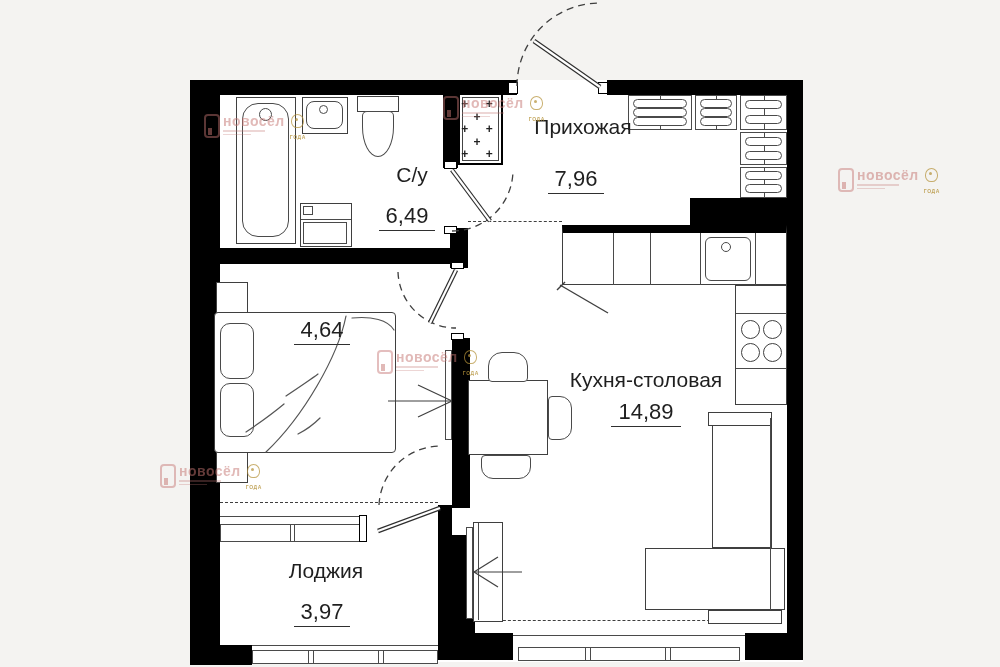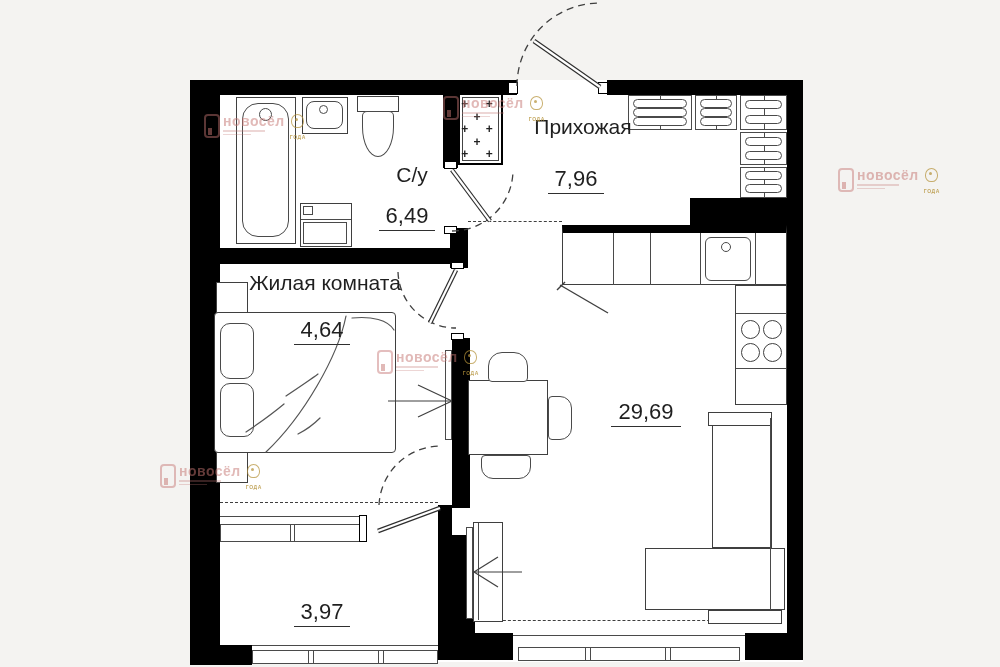--- a/index.html
+++ b/index.html
@@ -226,25 +226,26 @@
       <path d="M352,318 C372,316 388,320 394,330"></path>
     </g>
   </svg>
 
   <div class="a lbl" style="left:380px;top:163px;width:64px;"><span>С/у</span></div>
   <div class="a num" style="left:375px;top:203px;width:64px;"><span>6,49</span></div>
 
   <div class="a lbl" style="left:520px;top:115px;width:126px;"><span>Прихожая</span></div>
   <div class="a num" style="left:544px;top:166px;width:64px;"><span>7,96</span></div>
 
-  <div class="a lbl" style="left:225px;top:271px;width:200px;"><span>Жилая комната</span></div>
   <div class="a num" style="left:290px;top:317px;width:64px;"><span>4,64</span></div>
 
-  <div class="a num" style="left:610px;top:399px;width:72px;"><span>29,69</span></div>
-
+  <div class="a lbl" style="left:546px;top:368px;width:200px;"><span>Кухня-столовая</span></div>
+  <div class="a num" style="left:610px;top:399px;width:72px;"><span>14,89</span></div>
+
+  <div class="a lbl" style="left:266px;top:559px;width:120px;"><span>Лоджия</span></div>
   <div class="a num" style="left:290px;top:599px;width:64px;"><span>3,97</span></div>
 
   <div class="wm" style="left:204px;top:114px;">
     <span class="wm-house">
         <i></i>
       </span>
     <span class="wm-body"><span class="wm-text">новосёл</span>
       <span class="wm-sub"><i></i><i></i></span></span>
     <span class="wm-medal">
         <span class="wm-crest">

